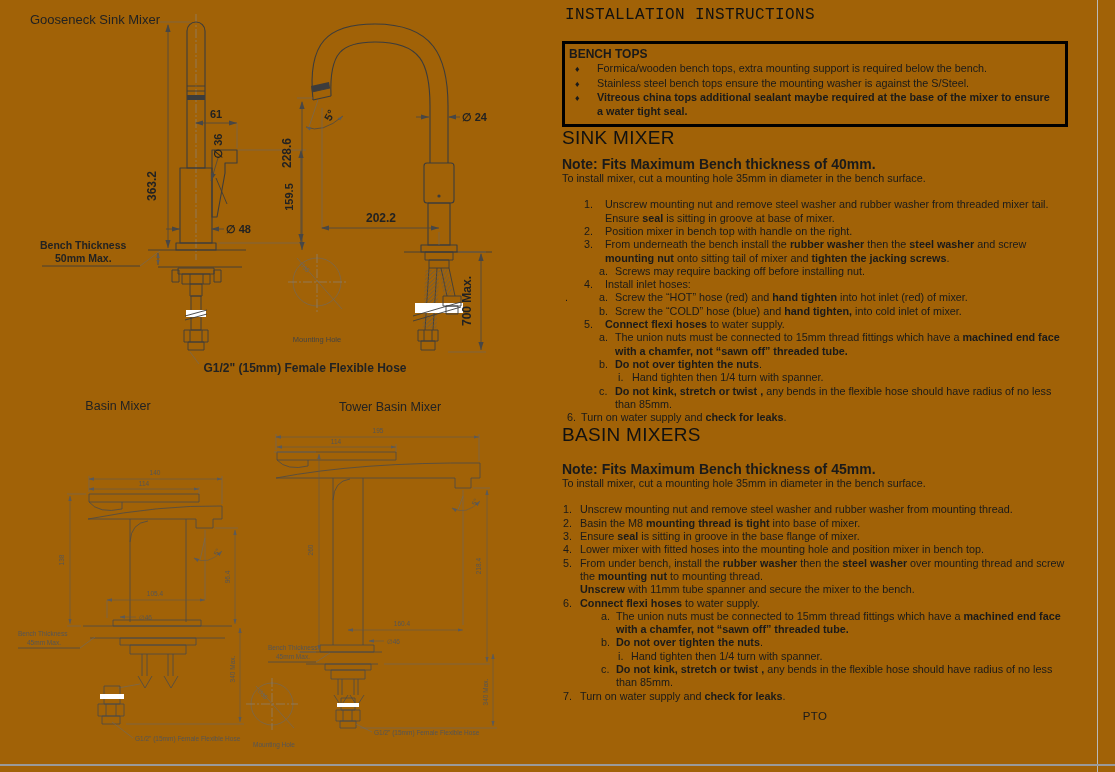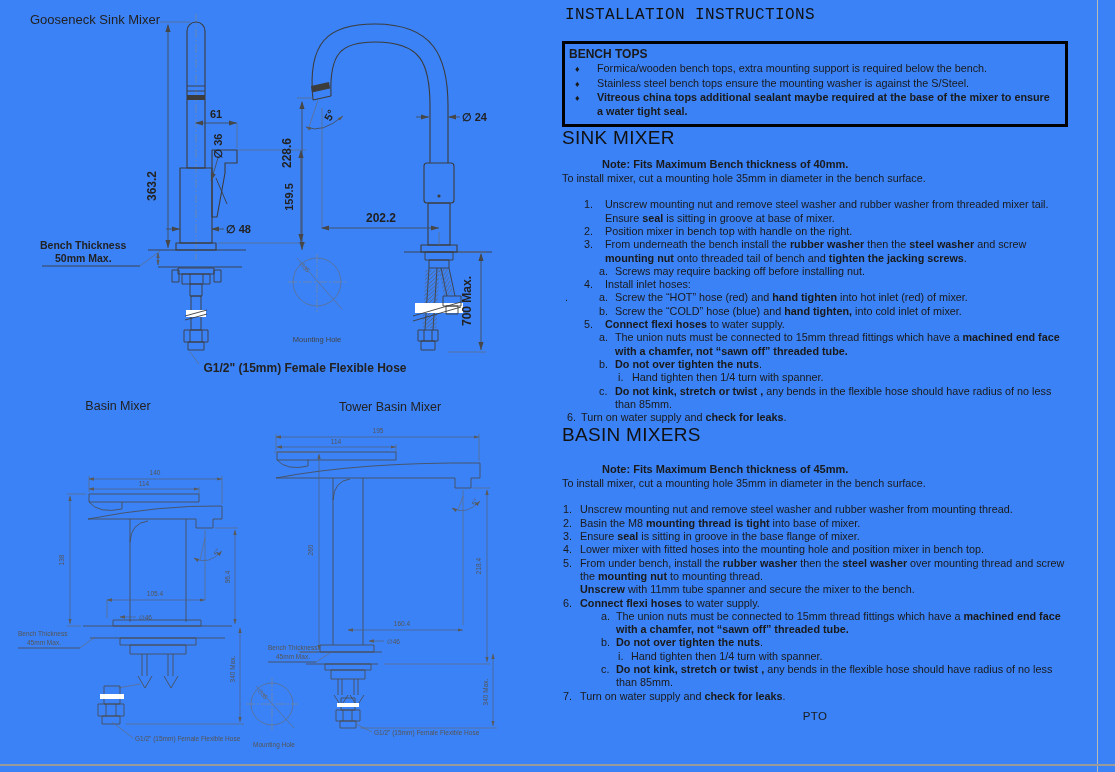--- a/index.html
+++ b/index.html
@@ -1,37 +1,37 @@
 <!DOCTYPE html>
 <html><head>
 <meta charset="utf-8">
 <style>
   html,body{margin:0;padding:0;background:#fff;}
-  .page{position:relative;width:1115px;height:772px;background:#3b82f6;overflow:hidden;
+  .page{position:relative;width:1115px;height:772px;background:#a16207;overflow:hidden;
         font-family:"Liberation Sans",sans-serif;color:#1a1a1a;}
   .edge-r{position:absolute;left:1097px;top:0;height:772px;border-left:1px solid #b9b9b9;}
   .edge-b{position:absolute;top:764px;left:0;width:1115px;border-top:2px solid #9a9a9a;}
 
   
   .rcol{position:absolute;left:562px;top:6px;width:506px;}
   h1.title{font-size:16px;font-weight:normal;letter-spacing:.4px;margin:0 0 0 3px;color:#111;font-family:Liberation Mono, monospace;}
   .benchbox{border:3px solid #000;margin-top:17px;padding:3px 12px 6px 4px;}
   .bb-head{font-size:12px;font-weight:bold;line-height:15px;}
   .step{display:flex;align-items:flex-start;position:relative;font-size:10.8px;line-height:13.3px;}
   .step .num{flex:0 0 auto;white-space:pre;}
   .step .txt{flex:1 1 auto;}
   .step .pre{position:absolute;left:3px;top:0;}
   .b{font-weight:bold;}
   
   .c-bu{padding-left:6px;}
   .c-bu .num{width:22px;font-size:9px;padding-top:1px;}
   .c-bu.step{line-height:13.6px;}
   
   h2.sec{font-size:19px;font-weight:normal;letter-spacing:.3px;margin:0;color:#111;}
-  .note-b{font-size:11px;font-weight:bold;line-height:13.5px;margin-left:40px;}
+  .note-b{font-size:14px;font-weight:bold;line-height:13.5px;}
   .note-n{font-size:10.8px;line-height:13.5px;}
   
   .sink-steps .c-0a{padding-left:22px;}  .sink-steps .c-0a .num{width:21px;}
   .sink-steps .c-0b{padding-left:5px;}   .sink-steps .c-0b .num{width:14px;}
   .sink-steps .c-1{padding-left:37px;}   .sink-steps .c-1 .num{width:16px;}
   .sink-steps .c-2{padding-left:56px;}   .sink-steps .c-2 .num{width:14px;}
   
   .basin-steps .c-0{padding-left:1px;}   .basin-steps .c-0 .num{width:17px;}
   .basin-steps .c-1{padding-left:39px;}  .basin-steps .c-1 .num{width:15px;}
   .basin-steps .c-2{padding-left:56px;}  .basin-steps .c-2 .num{width:13px;}  .gap13{height:13px;}
@@ -359,21 +359,21 @@
           <div class="step c-0a">
             <span class="num">1.</span>
             <span class="txt"><span>Unscrew mounting nut and remove steel washer and rubber washer from threaded mixer tail. Ensure </span><span class="b">seal</span><span> is sitting in groove at base of mixer.</span></span>
           </div>
           <div class="step c-0a">
             <span class="num">2.</span>
             <span class="txt"><span>Position mixer in bench top with handle on the right.</span></span>
           </div>
           <div class="step c-0a">
             <span class="num">3.</span>
-            <span class="txt"><span>From underneath the bench install the </span><span class="b">rubber washer</span><span> then the </span><span class="b">steel washer</span><span>  and screw </span><span class="b">mounting nut</span><span> onto threaded tail of bench and </span><span class="b">tighten the jacking screws</span><span>.</span></span>
+            <span class="txt"><span>From underneath the bench install the </span><span class="b">rubber washer</span><span> then the </span><span class="b">steel washer</span><span>  and screw </span><span class="b">mounting nut</span><span> onto sitting tail of mixer and </span><span class="b">tighten the jacking screws</span><span>.</span></span>
           </div>
           <div class="step c-1">
             <span class="num">a.</span>
             <span class="txt"><span>Screws may require backing off before installing nut.</span></span>
           </div>
           <div class="step c-0a">
             <span class="num">4.</span>
             <span class="txt"><span>Install inlet hoses:</span></span>
           </div>
           <div class="step c-1">

